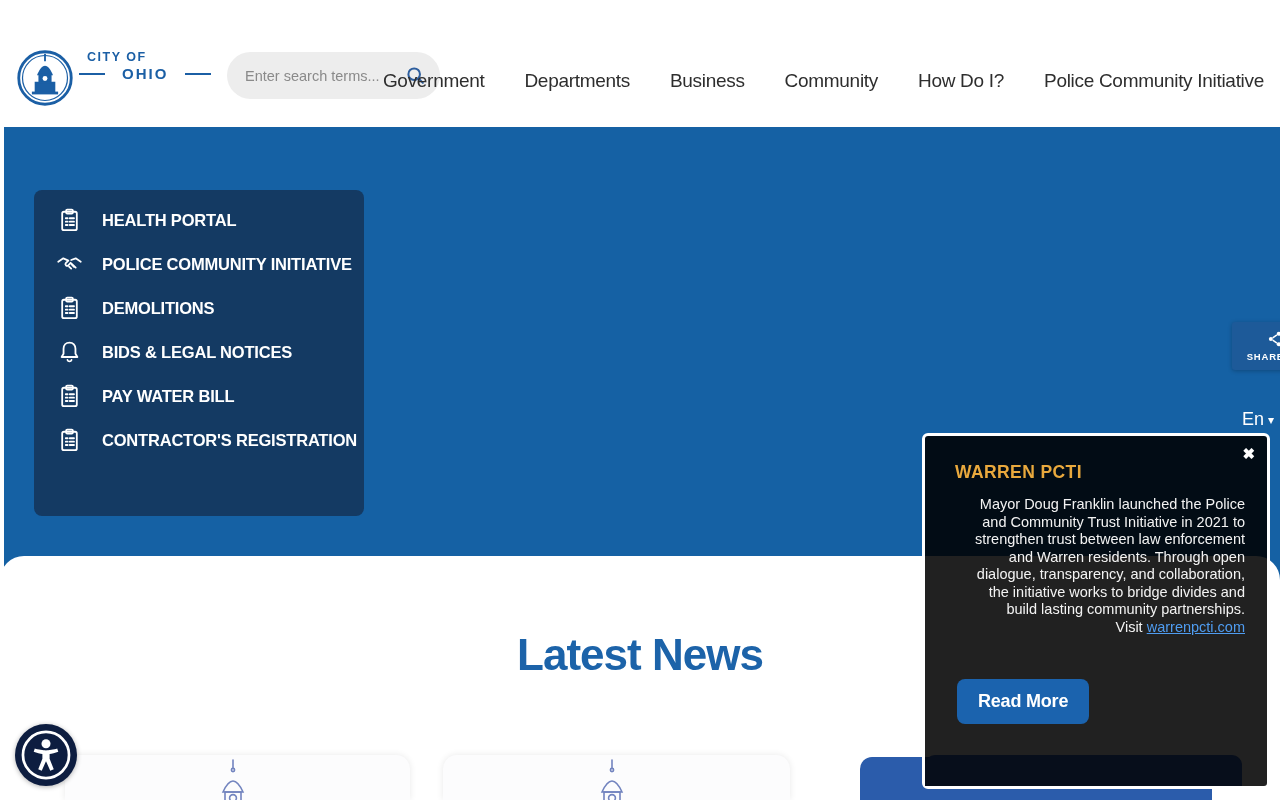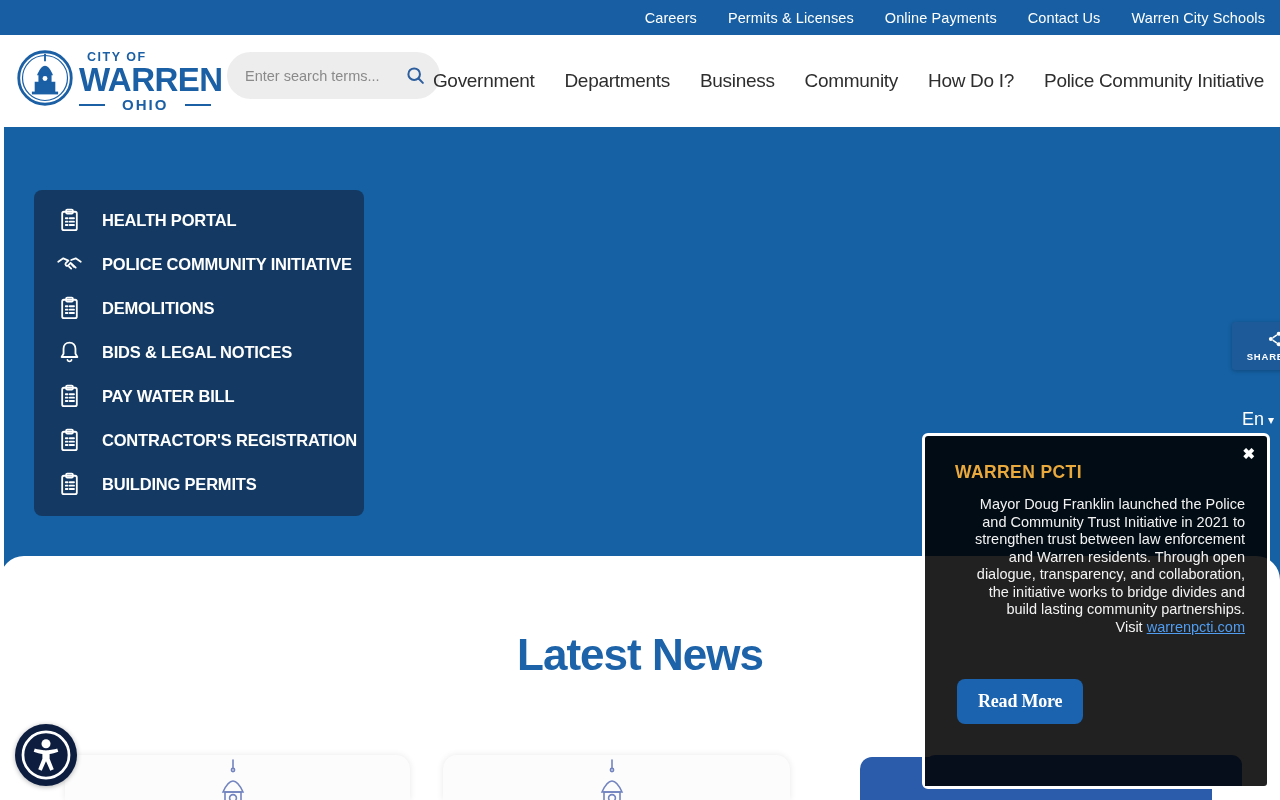--- a/index.html
+++ b/index.html
@@ -21,21 +21,21 @@
   .logo-l3 { display:flex; align-items:center; gap:17px; font-size:15px; font-weight:700; letter-spacing:2px; margin-top:1px; }
   .rule { display:inline-block; width:26px; height:2px; background:#1b5fa5; }
 
   .search { position:absolute; left:227px; top:17px; width:213px; height:47px; background:#ededed;
             border-radius:24px; display:flex; align-items:center; padding:0 13px 0 18px; }
   .search input { flex:1; min-width:0; border:none; outline:none; background:transparent; font-size:14.5px; color:#555;
                   font-family:"Liberation Sans", sans-serif; }
   .search input::placeholder { color:#8a8a8a; }
   .search svg { width:22px; height:22px; flex:0 0 auto; cursor:pointer; }
 
-  .mainnav { position:absolute; right:16px; top:0; height:92px; display:flex; align-items:center; gap:30px; }
+  .mainnav { position:absolute; right:16px; top:0; height:92px; display:flex; align-items:center; gap:40px; }
   .mainnav a { color:#2e2e2e; text-decoration:none; font-size:19px; font-weight:500; letter-spacing:-.3px; cursor:pointer; }
 
   
   .hero { position:absolute; top:127px; left:4px; width:1280px; height:500px; background:#1561a4; }
 
   .quicklinks { position:absolute; left:30px; top:63px; width:330px; height:326px; background:#143a63;
                 border-radius:8px; padding:8px 0 2px 22px; display:flex; flex-direction:column; }
   .ql-row { display:flex; align-items:center; gap:19px; height:44px; cursor:pointer; }
   .ql-row svg { width:27px; height:27px; flex:0 0 auto; }
   .ql-label { color:#fff; font-size:16.5px; font-weight:600; letter-spacing:-.2px; }
@@ -70,54 +70,46 @@
   
   .popup { position:absolute; left:922px; top:433px; width:348px; height:356px; z-index:50;
            background:rgba(0,0,0,.87); border:3px solid #fff; border-radius:6px; color:#fff; }
   .popup-close { position:absolute; top:10px; right:12px; background:none; border:none; color:#fff;
                  font-size:15px; font-weight:700; cursor:pointer; line-height:1; }
   .popup h3 { position:absolute; left:30px; top:26px; color:#e9a93d; font-size:17.5px; font-weight:700; letter-spacing:.4px; }
   .popup-body { position:absolute; left:30px; top:60px; width:290px; font-size:14.5px; line-height:17.5px; color:#f3f3f3;text-align:right; }
   .popup-body a { color:#4f9cf0; text-decoration:underline; cursor:pointer; }
   .readmore { position:absolute; left:32px; top:243px; background:#1b63ae; color:#fff; border:none;
               border-radius:8px; padding:12px 21px; font-size:18px; font-weight:600; letter-spacing:-.2px;
-              cursor:pointer; font-family:Liberation Serif, serif; }
+              cursor:pointer; font-family:Liberation Sans, sans-serif; }
   .popup-footer { position:absolute; left:0; bottom:0; width:317px; height:31px; background:#070e1b;
                   border-radius:10px 10px 0 0; }
 </style>
 </head>
 <body>
 
 <div class="page">
 
-  <div class="topbar">
-    <a>Careers</a>
-    <a>Permits &amp; Licenses</a>
-    <a>Online Payments</a>
-    <a>Contact Us</a>
-    <a>Warren City Schools</a>
-  </div>
 
   <header class="header">
     <div class="logo">
       <svg viewBox="0 0 64 80">
         <circle cx="32" cy="40" r="28" fill="none" stroke="#1b5fa5" stroke-width="3"></circle>
         <circle cx="32" cy="40" r="24" fill="none" stroke="#1b5fa5" stroke-width="1.3"></circle>
         <g stroke="#1b5fa5" stroke-width="2" fill="none">
           <path d="M32 14v8"></path>
           <path d="M25 36 Q32 20 39 36 Z" fill="#1b5fa5"></path>
           <rect x="26" y="36" width="12" height="9" fill="#1b5fa5"></rect>
           <circle cx="32" cy="40.5" r="2.6" fill="#fff" stroke="none"></circle>
           <rect x="22" y="45" width="20" height="9" fill="#1b5fa5"></rect>
           <path d="M18 56 h28" stroke-width="3"></path>
         </g>
       </svg>
       <div class="logo-text">
         <span class="logo-l1">CITY OF</span>
-        <span class="logo-l2">WARREN</span>
         <span class="logo-l3">
             <span class="rule"></span>
             <span>OHIO</span>
             <span class="rule"></span>
           </span>
       </div>
     </div>
 
     <div class="search">
       <input type="text" placeholder="Enter search terms..." style="">
@@ -187,28 +179,20 @@
 
       <div class="ql-row">
         <svg viewBox="0 0 24 24" fill="none" stroke="#fff" stroke-width="1.6" stroke-linecap="round">
           <rect x="5.5" y="4.2" width="13" height="16.3" rx="1.5"></rect>
             <rect x="9" y="2.3" width="6" height="3.6" rx="1"></rect>
           <path d="M8.7 10h1.6M12.2 10h3.8M8.7 13h1.6M12.2 13h3.8M8.7 16h1.6M12.2 16h3.8"></path>
         </svg>
         <span class="ql-label">CONTRACTOR'S REGISTRATION</span>
       </div>
 
-      <div class="ql-row">
-        <svg viewBox="0 0 24 24" fill="none" stroke="#fff" stroke-width="1.6" stroke-linecap="round">
-          <rect x="5.5" y="4.2" width="13" height="16.3" rx="1.5"></rect>
-            <rect x="9" y="2.3" width="6" height="3.6" rx="1"></rect>
-          <path d="M8.7 10h1.6M12.2 10h3.8M8.7 13h1.6M12.2 13h3.8M8.7 16h1.6M12.2 16h3.8"></path>
-        </svg>
-        <span class="ql-label">BUILDING PERMITS</span>
-      </div>
 
     </div>
 
     <div class="share-tab">
       <svg viewBox="0 0 24 24">
         <circle cx="17" cy="5" r="2.7" fill="#fff"></circle>
           <circle cx="6.5" cy="12" r="2.7" fill="#fff"></circle>
           <circle cx="17" cy="19" r="2.7" fill="#fff"></circle>
         <path d="M8.9 10.6 14.6 6.6 M8.9 13.4 14.6 17.4" stroke="#fff" stroke-width="2" fill="none"></path>
       </svg>

